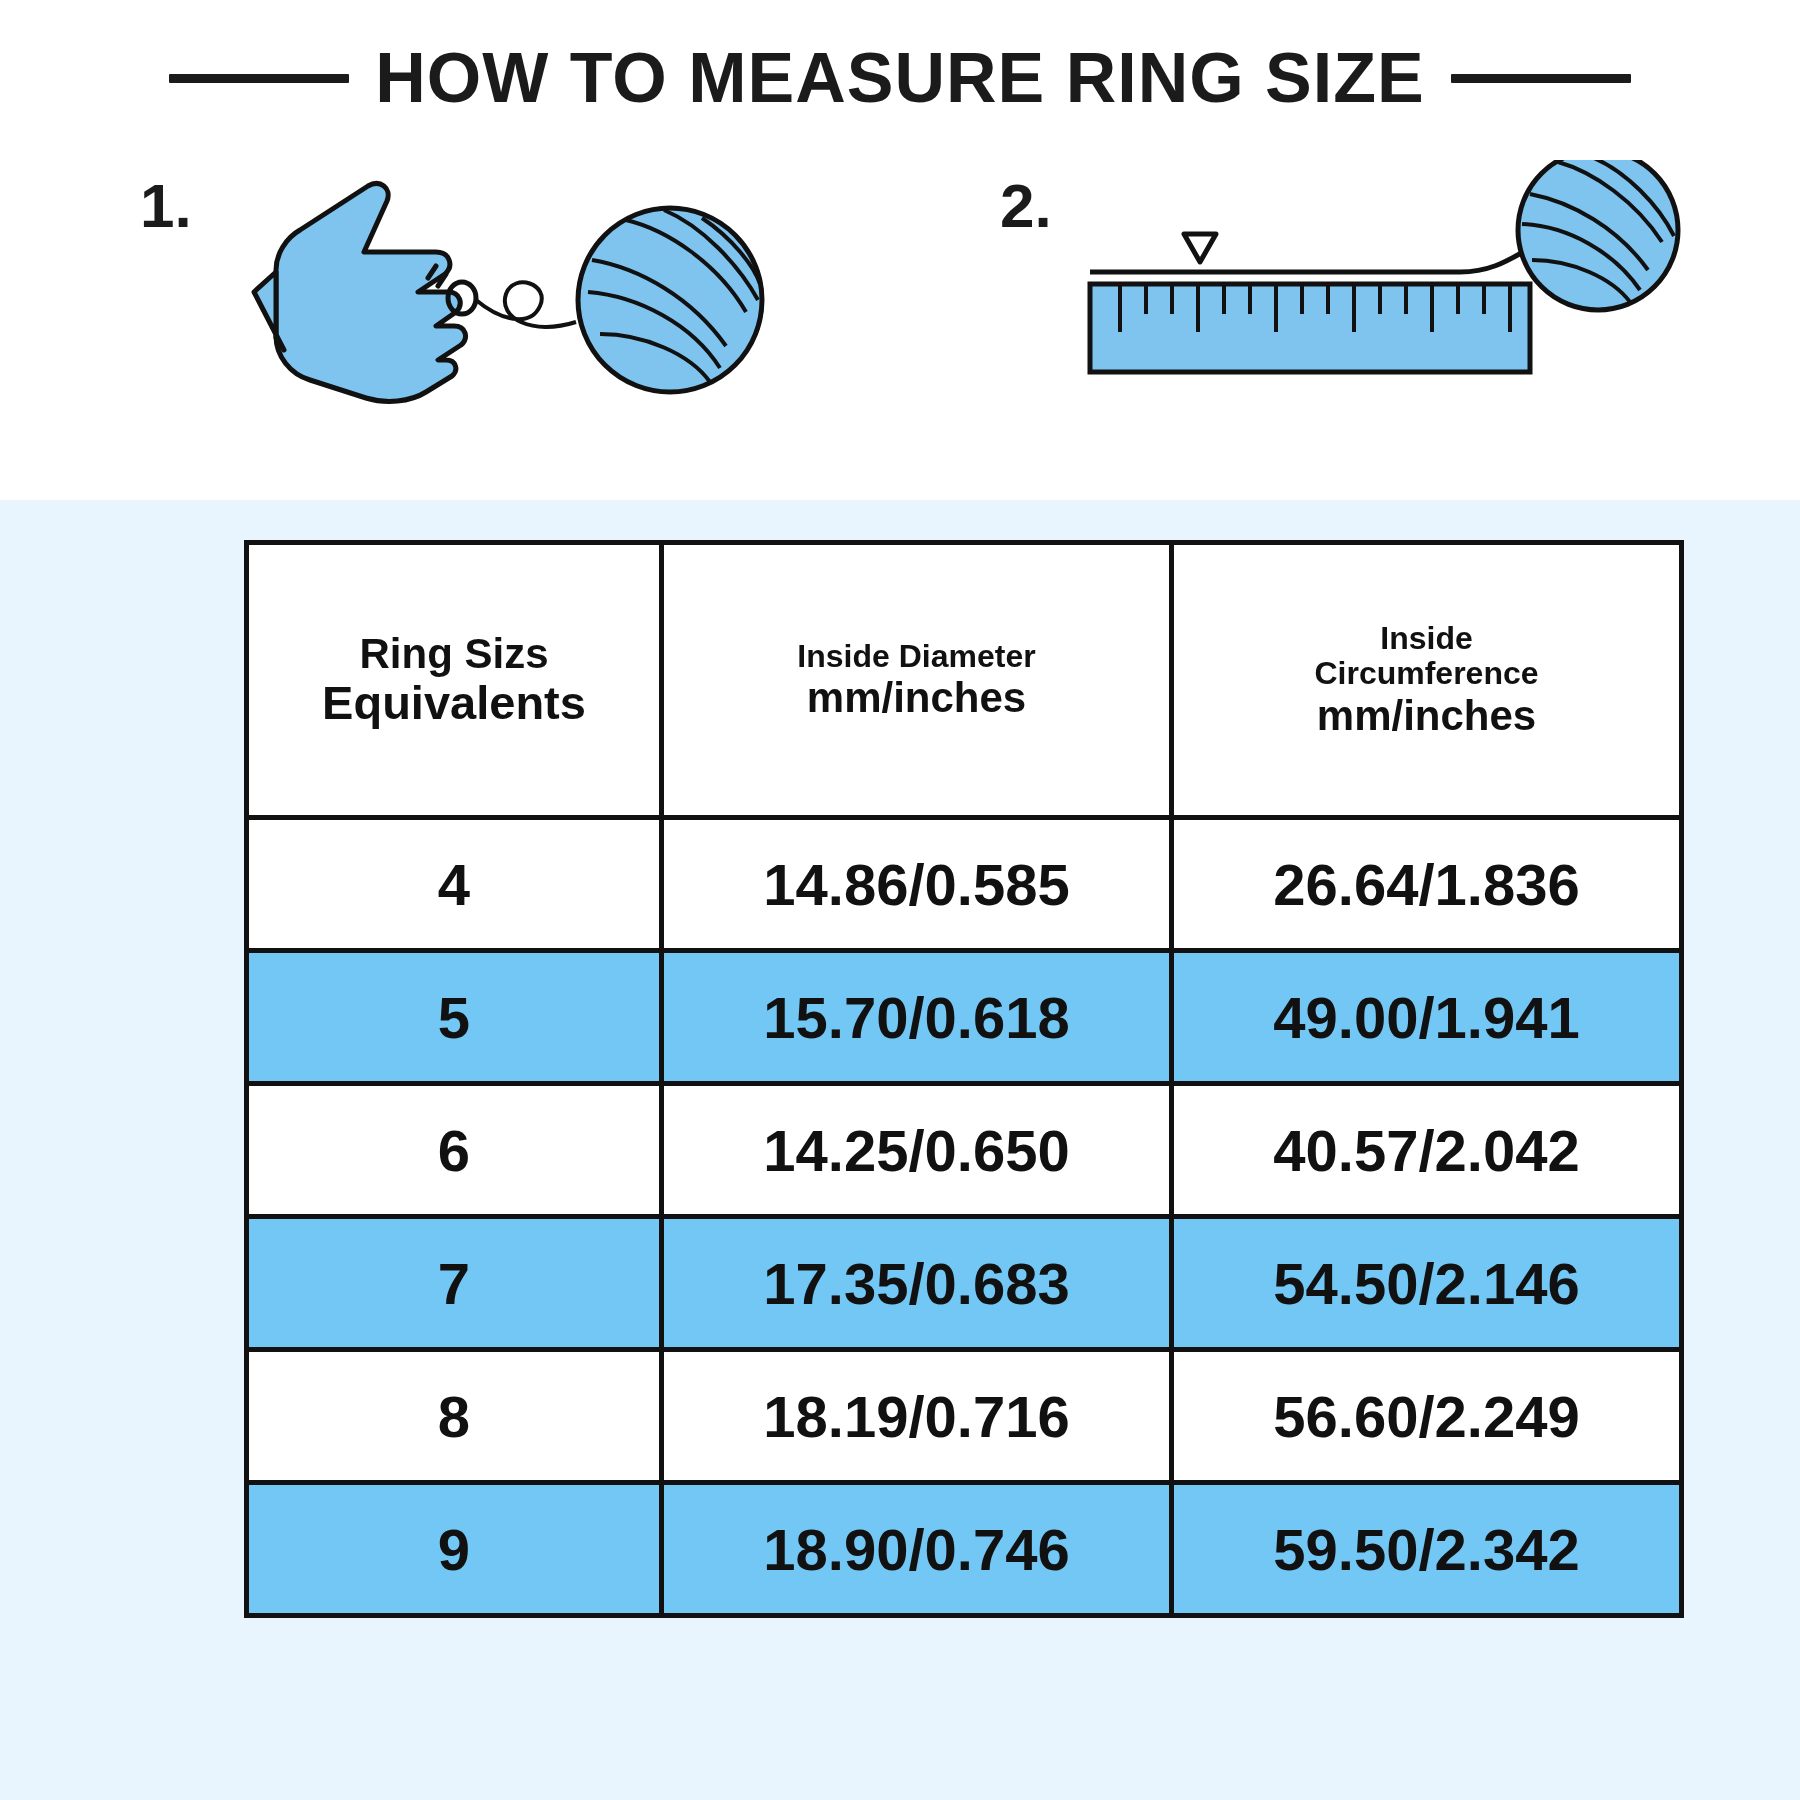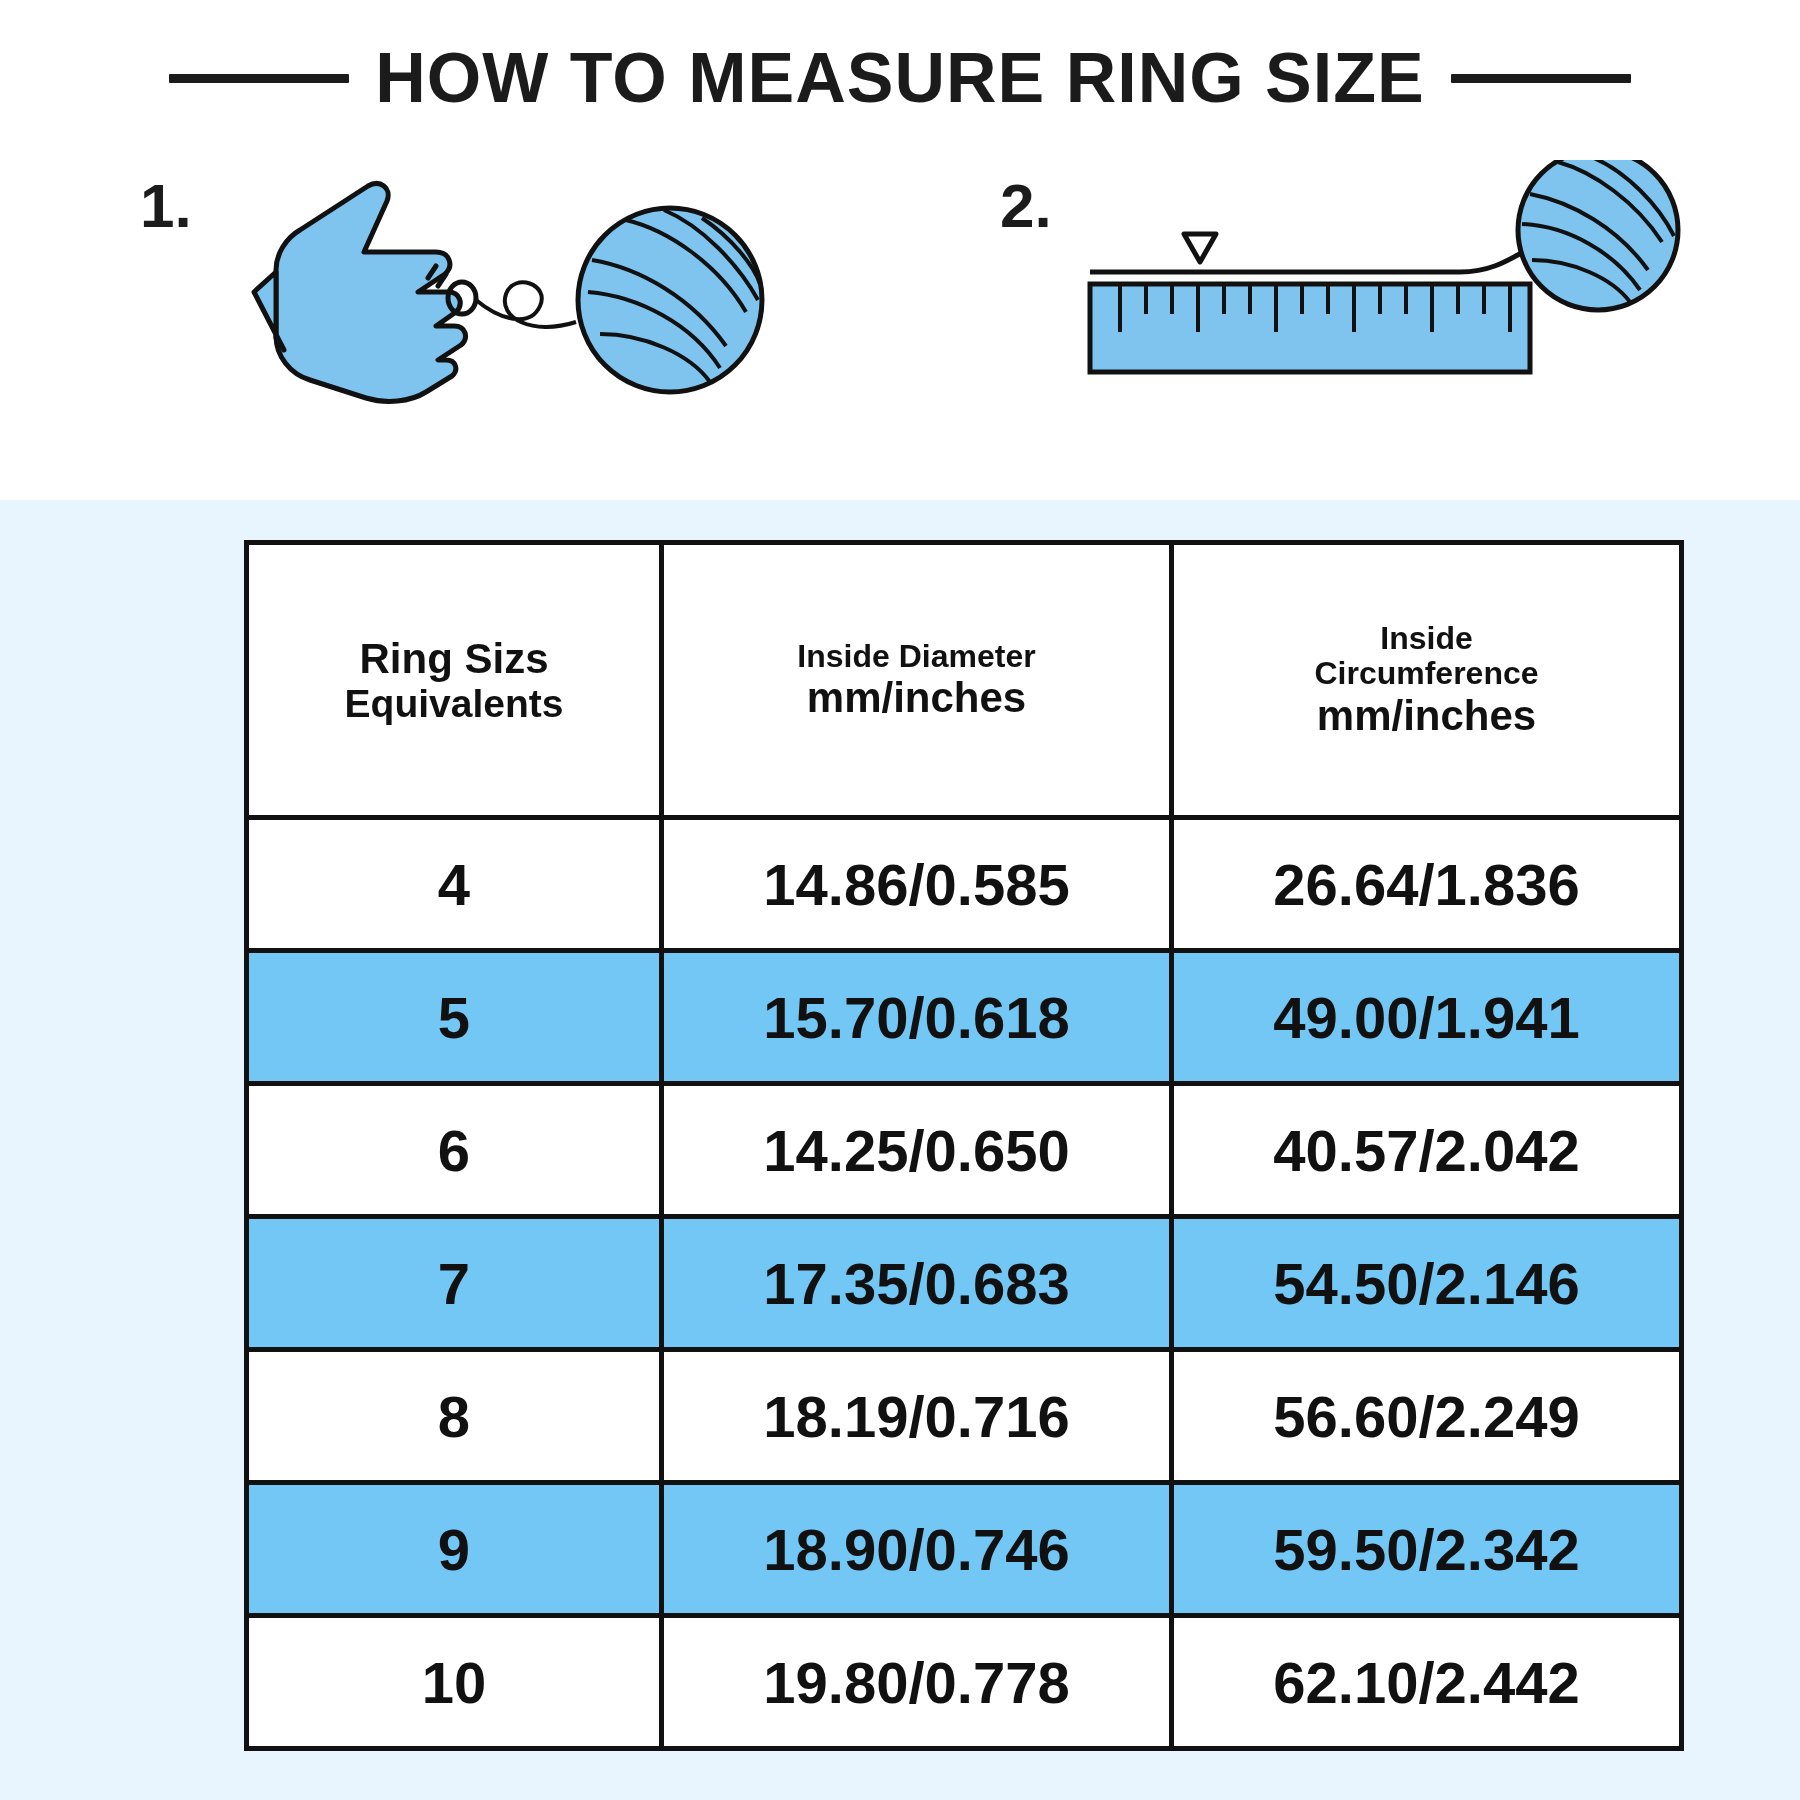--- a/index.html
+++ b/index.html
@@ -111,21 +111,21 @@
     padding: 6px 10px;
     font-weight: bold;
     line-height: 1.12;
   }
   .th-col1 { width: 390px; font-size: 44px; }
   .th-col2 { width: 485px; }
   .th-col3 { width: 485px; }
   .th-main { font-size: 32px; display: block; }
   .th-sub { font-size: 42px; display: block; font-weight: bold; }
   .th-line1 { display: block; font-size: 42px; }
-  .th-line2 { display: block; font-size: 39px; }
+  .th-line2 { display: block; font-size: 47px; }
 
   table.ring-table td {
     height: 124px;
     font-size: 58px;
     font-weight: bold;
     padding: 2px 6px;
   }
   tr.shaded td { background: #72c7f5; }
   tr.plain td { background: #ffffff; }
 </style>
@@ -255,20 +255,15 @@
         <tr class="plain">
           <td>8</td>
           <td>18.19/0.716</td>
           <td>56.60/2.249</td>
         </tr>
         <tr class="shaded">
           <td>9</td>
           <td>18.90/0.746</td>
           <td>59.50/2.342</td>
         </tr>
-        <tr class="plain">
-          <td>10</td>
-          <td>19.80/0.778</td>
-          <td>62.10/2.442</td>
-        </tr>
       </tbody>
   </table>
 </div>
 
 </body></html>

